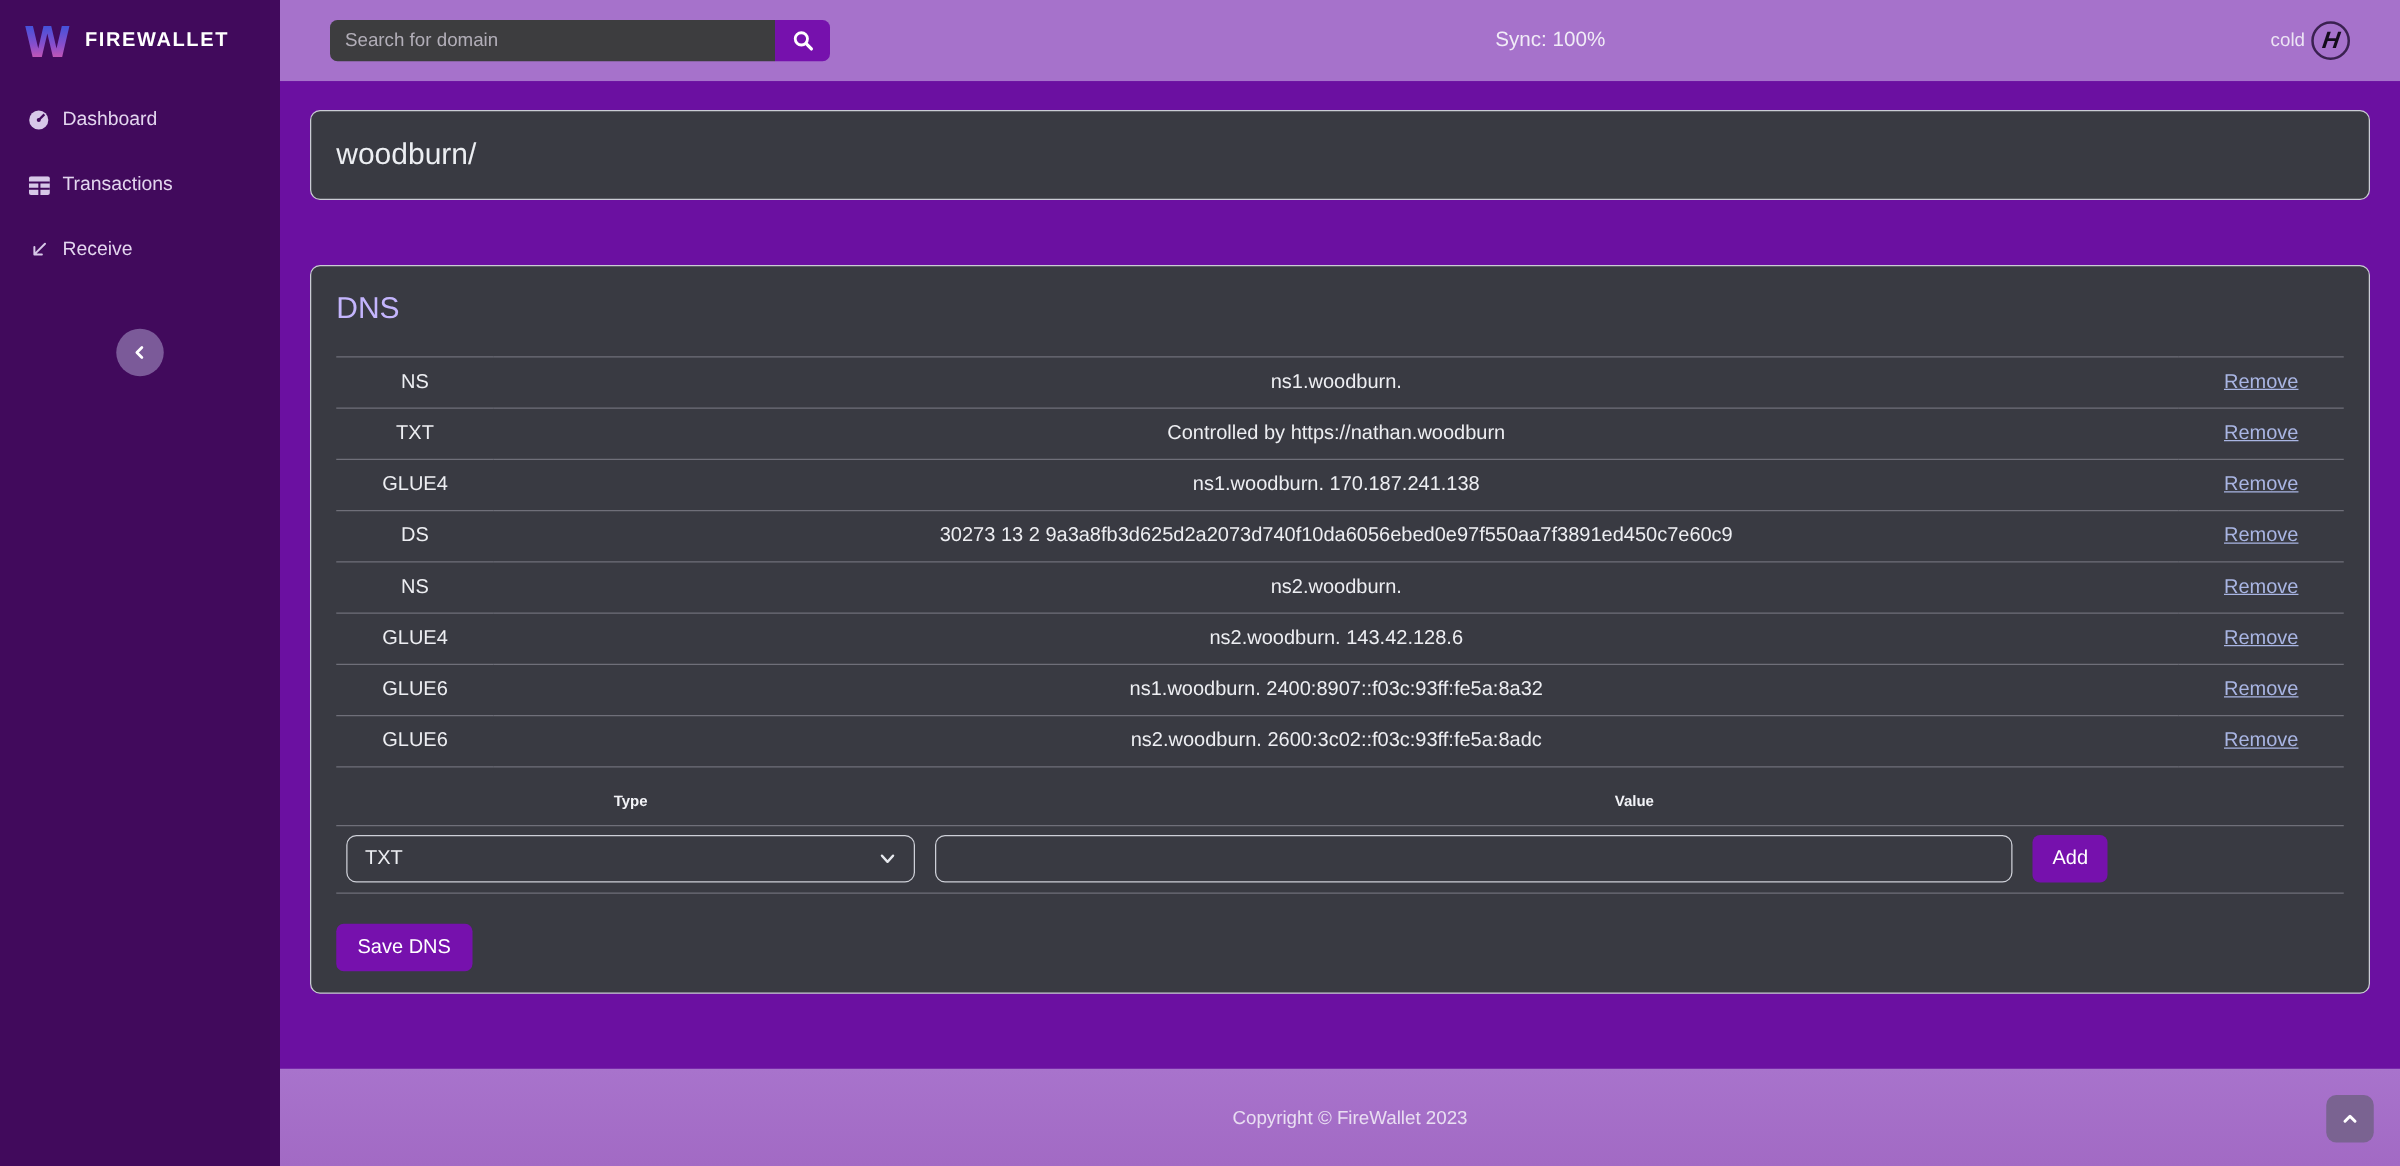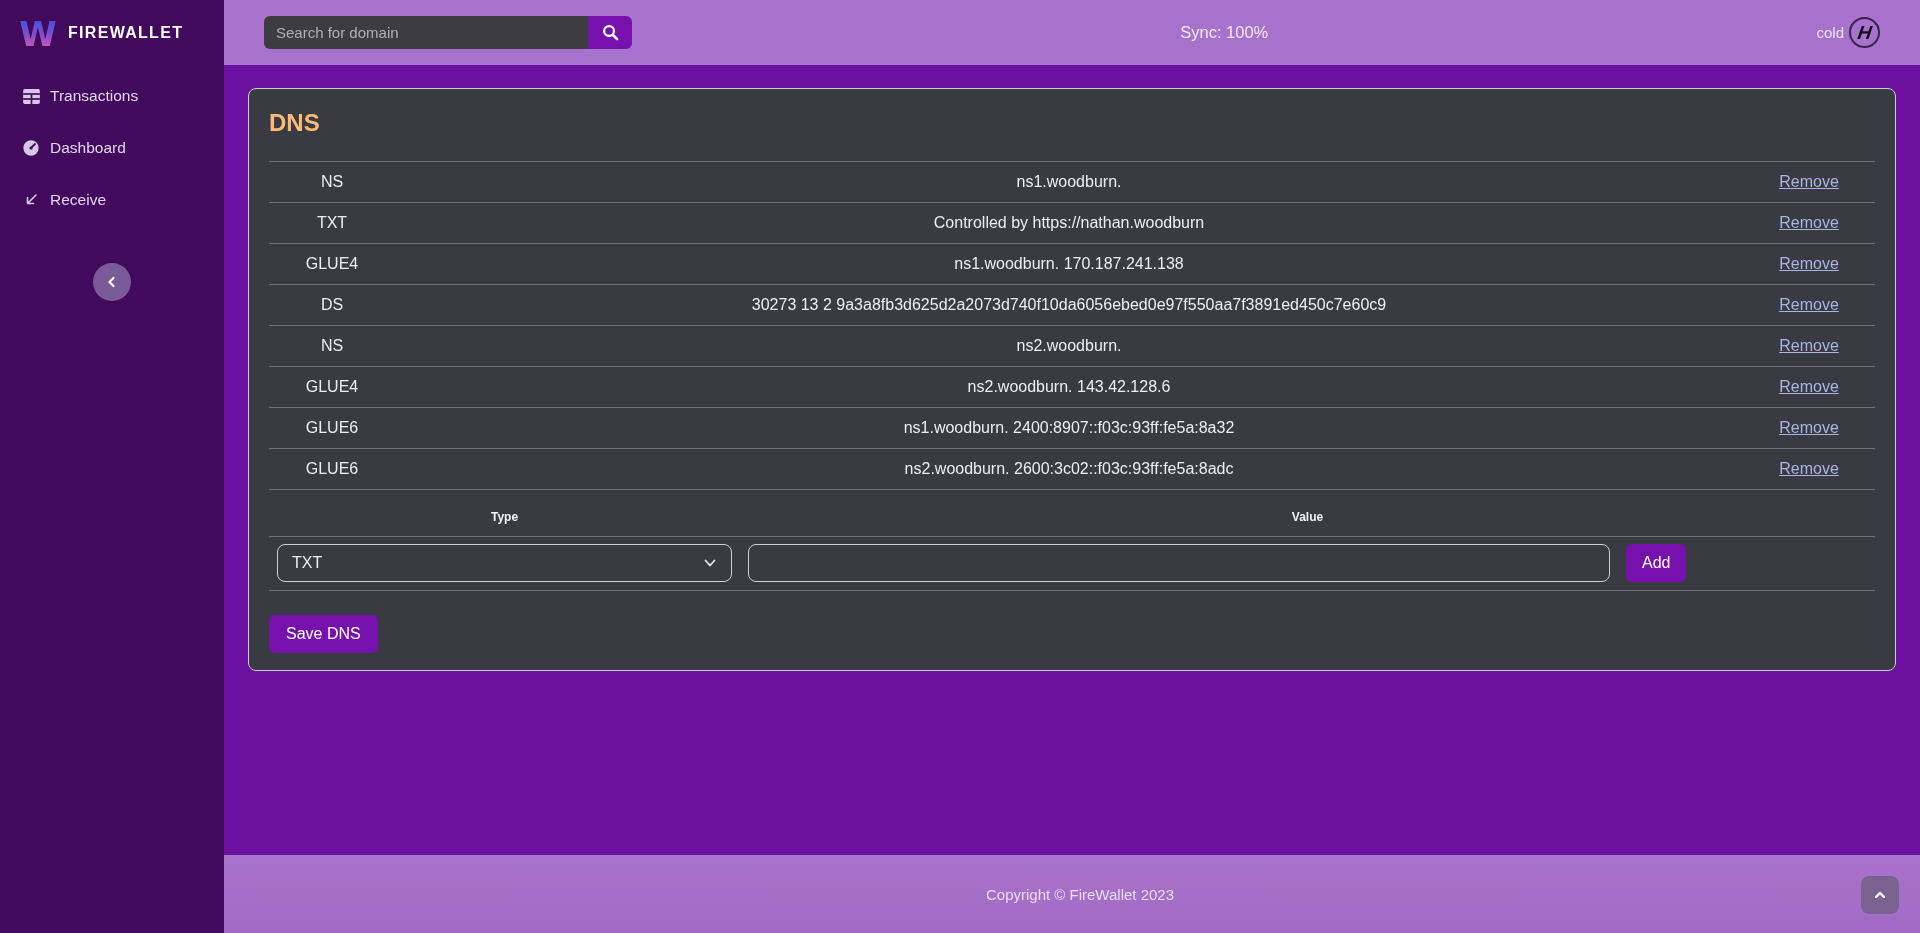--- a/index.html
+++ b/index.html
@@ -50,21 +50,21 @@
 
   
   .topbar {
     height: 65px; flex: 0 0 65px;
     background: #a672cb;
     display: flex; align-items: center;
     padding: 0 40px;
   }
   .search-group { display: flex; height: 33px; }
   .search-input {
-    width: 324px; height: 33px;
+    width: 356px; height: 33px;
     background: #3d3d3f; border: none; outline: none;
     border-radius: 6px 0 0 6px;
     padding: 0 12px; color: #eeeeee; font-size: 15px;
     font-family: "Liberation Sans", sans-serif;
   }
   .search-input::placeholder { color: #b2aeb8; }
   .search-btn {
     width: 44px; height: 33px; border: none;
     background: #7611ad; border-radius: 0 6px 6px 0;
     display: flex; align-items: center; justify-content: center;
@@ -94,21 +94,21 @@
     background: #393a42;
     border: 1px solid #caccd4;
     border-radius: 8px;
   }
   .title-card {
     height: 72px; display: flex; align-items: center;
     padding: 0 20px; margin-bottom: 52px;
   }
   .domain-title { font-size: 24px; color: #eceef2; font-weight: 400; }
   .dns-card { padding: 18px 20px 17px 20px; }
-  .dns-title { font-size: 24px; color: #fdba74; margin: 2px 0 24px 0; font-weight: 700; }
+  .dns-title { font-size: 24px; color: #c4b5fd; margin: 2px 0 24px 0; font-weight: 400; }
 
   table.records { width: 100%; border-collapse: collapse; }
   table.records td {
     border-top: 1px solid #6f6f79;
     padding: 9px 8px; font-size: 16px; color: #edeef2;
     line-height: 22px; vertical-align: middle; text-align: center;
   }
   table.records tr:last-child td { border-bottom: 1px solid #6f6f79; }
   td.col-type { width: 126px; }
   td.col-action { width: 132px; }
@@ -181,38 +181,38 @@
         </linearGradient>
       </defs>
       <text x="24" y="38" text-anchor="middle" font-size="37" font-weight="900" font-family="'DejaVu Sans', sans-serif" fill="url(#wg)">W</text>
     </svg>
     <span class="brand-text">FIREWALLET</span>
   </div>
 
   <nav class="nav">
     <div class="nav-item">
       <span class="icon">
+        <svg width="18" height="18" viewBox="0 0 20 20">
+          <circle cx="10" cy="10" r="8.5" fill="#d7c8e8"></circle>
+          <line x1="10" y1="10" x2="15" y2="5" stroke="#410a5c" stroke-width="2"></line>
+          <circle cx="10" cy="10" r="1.8" fill="#410a5c"></circle>
+        </svg>
+      </span>
+      <span>Dashboard</span>
+    </div>
+    <div class="nav-item">
+      <span class="icon">
         <svg width="17" height="15" viewBox="0 0 20 18">
           <rect x="0" y="0" width="20" height="18" rx="2" fill="#d7c8e8"></rect>
           <line x1="0" y1="6" x2="20" y2="6" stroke="#410a5c" stroke-width="2"></line>
           <line x1="0" y1="12" x2="20" y2="12" stroke="#410a5c" stroke-width="2"></line>
           <line x1="10" y1="6" x2="10" y2="18" stroke="#410a5c" stroke-width="2"></line>
         </svg>
       </span>
       <span>Transactions</span>
-    </div>
-    <div class="nav-item">
-      <span class="icon">
-        <svg width="18" height="18" viewBox="0 0 20 20">
-          <circle cx="10" cy="10" r="8.5" fill="#d7c8e8"></circle>
-          <line x1="10" y1="10" x2="15" y2="5" stroke="#410a5c" stroke-width="2"></line>
-          <circle cx="10" cy="10" r="1.8" fill="#410a5c"></circle>
-        </svg>
-      </span>
-      <span>Dashboard</span>
     </div>
     <div class="nav-item">
       <span class="icon">
         <svg width="16" height="16" viewBox="0 0 16 16">
           <path d="M13 3 L4.5 11.5 M4.5 5.5 L4.5 11.5 L10.5 11.5" fill="none" stroke="#d7c8e8" stroke-width="1.6" stroke-linecap="round" stroke-linejoin="round"></path>
         </svg>
       </span>
       <span>Receive</span>
     </div>
   </nav>
@@ -239,20 +239,23 @@
     <span class="sync-text">Sync: 100%</span>
     <div class="right-group">
       <span class="cold-text">cold</span>
       <span class="hs-circle">
         <span class="hs-h">H</span>
       </span>
     </div>
   </header>
 
   <main class="main">
+    <section class="card title-card">
+      <h1 class="domain-title">woodburn/</h1>
+    </section>
 
     <section class="card dns-card">
       <h2 class="dns-title">DNS</h2>
 
       <table class="records">
         <tbody>
   <tr>
     <td class="col-type">NS</td>
     <td class="col-value">ns1.woodburn.</td>
     <td class="col-action">

